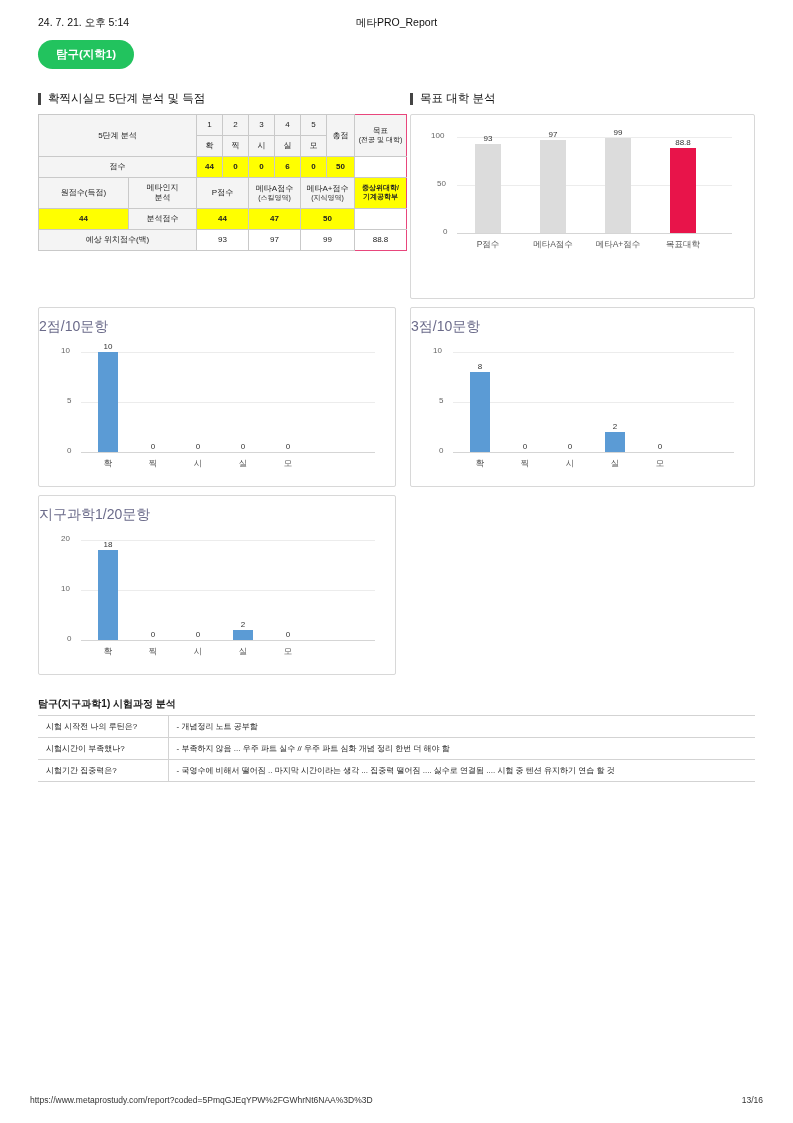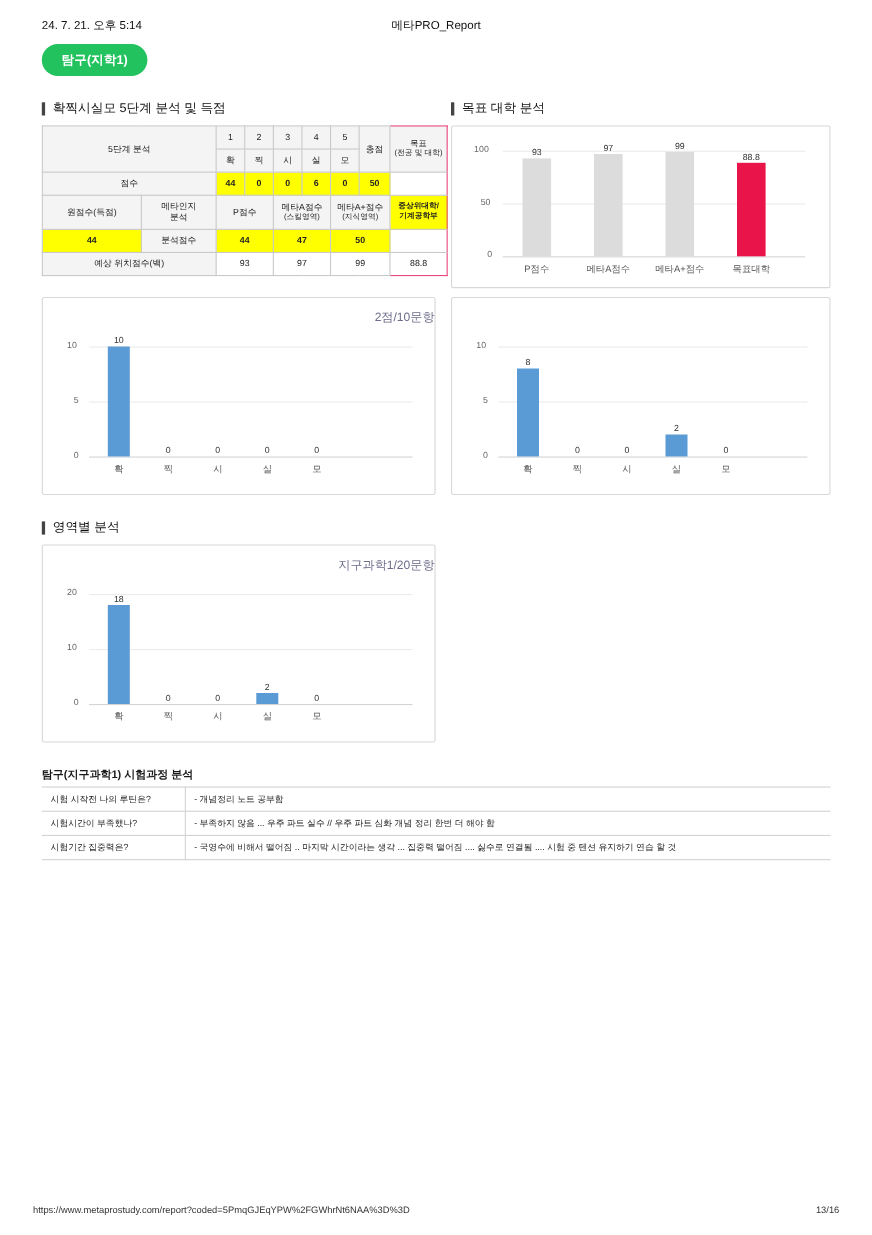--- a/index.html
+++ b/index.html
@@ -41,21 +41,21 @@
   table.grid { border-collapse: collapse; width: 100%; font-size: 8px; table-layout: fixed; }
   table.grid td { border: 1px solid #c9c9c9; text-align:center; padding: 5px 2px; color:#222; line-height:1.25; }
   .y { background:#ffff00; font-weight:bold; }
   .hdr { background:#f4f4f4; }
   .pinkbox { border: 1.6px solid #e8467c !important; }
   .pink-head { border:1.6px solid #e8467c !important; border-bottom:1px solid #c9c9c9 !important; font-size:7.5px; }
   .small { font-size:7px; }
 
   
   .panel { border:1px solid #d8d8d8; background:#fff; border-radius:2px; }
-  .chart-title { text-align:right; font-size:11px; color:#6b6b8a; padding-top:10px; }
+  .chart-title { text-align:left; font-size:14px; color:#6b6b8a; padding-top:10px; }
   .chart-area { position:relative; }
   .gridline { position:absolute; left:0; right:0; height:1px; background:#ececec; }
   .axis-label { position:absolute; font-size:8px; color:#666; }
   .bar { position:absolute; bottom:0; }
   .bar-val { position:absolute; font-size:8px; color:#333; text-align:center; }
   .xlab { position:absolute; font-size:8.5px; color:#555; text-align:center; }
   .baseline { position:absolute; left:0; right:0; height:1px; background:#d5d5d5; }
 
   
   .qa-title { font-size:10px; font-weight:bold; margin: 0 8px 4px 8px; }
@@ -169,21 +169,21 @@
           <td colspan="2">93</td>
           <td colspan="2">97</td>
           <td colspan="2">99</td>
           <td class="pinkbox" style="border-top:1px solid #c9c9c9 !important;">88.8</td>
         </tr>
       </tbody>
         </table>
     </div>
 
     <div class="col-right">
-      <div class="panel" style="height:148px; position:relative;">
+      <div class="panel" style="height:185px; position:relative;">
         <div class="chart-area" style="position:absolute; left:46px; right:22px; top:22px; height:96px;">
           <div class="gridline" style="top:0px;"></div>
           <div class="gridline" style="top:48px;"></div>
           <div class="baseline" style="top:96px;"></div>
 
           <div class="axis-label" style="left:-26px; top:-6px;">100</div>
           <div class="axis-label" style="left:-20px; top:42px;">50</div>
           <div class="axis-label" style="left:-14px; top:90px;">0</div>
 
           <div class="bar" style="left:18px; width:26px; height:89px; background:#dcdcdc;"></div>
@@ -232,20 +232,21 @@
           <div class="xlab" style="left:57px; top:106px; width:30px;">찍</div>
           <div class="xlab" style="left:102px; top:106px; width:30px;">시</div>
           <div class="xlab" style="left:147px; top:106px; width:30px;">실</div>
           <div class="xlab" style="left:192px; top:106px; width:30px;">모</div>
         </div>
       </div>
     </div>
 
     <div style="flex:1;">
       <div class="panel" style="height:180px; position:relative;">
+        <div class="chart-title">3점/10문항</div>
         <div class="chart-area" style="position:absolute; left:42px; right:20px; top:44px; height:100px;">
           <div class="gridline" style="top:0px;"></div>
           <div class="gridline" style="top:50px;"></div>
           <div class="baseline" style="top:100px;"></div>
           <div class="axis-label" style="left:-20px; top:-6px;">10</div>
           <div class="axis-label" style="left:-14px; top:44px;">5</div>
           <div class="axis-label" style="left:-14px; top:94px;">0</div>
 
           <div class="bar" style="left:17px; width:20px; height:80px; background:#5b9bd5;"></div>
           <div class="bar-val" style="left:12px; top:10px; width:30px;">8</div>
@@ -258,23 +259,20 @@
           <div class="xlab" style="left:12px; top:106px; width:30px;">확</div>
           <div class="xlab" style="left:57px; top:106px; width:30px;">찍</div>
           <div class="xlab" style="left:102px; top:106px; width:30px;">시</div>
           <div class="xlab" style="left:147px; top:106px; width:30px;">실</div>
           <div class="xlab" style="left:192px; top:106px; width:30px;">모</div>
         </div>
       </div>
     </div>
   </div>
 
-  <div style="margin: 22px 8px 0 8px;">
-    <div class="sec-title">영역별 분석</div>
-  </div>
 
   <div style="margin: 8px 8px 0 8px; width:358px;">
     <div class="panel" style="height:180px; position:relative;">
       <div class="chart-title">지구과학1/20문항</div>
       <div class="chart-area" style="position:absolute; left:42px; right:20px; top:44px; height:100px;">
         <div class="gridline" style="top:0px;"></div>
         <div class="gridline" style="top:50px;"></div>
         <div class="baseline" style="top:100px;"></div>
         <div class="axis-label" style="left:-20px; top:-6px;">20</div>
         <div class="axis-label" style="left:-20px; top:44px;">10</div>

